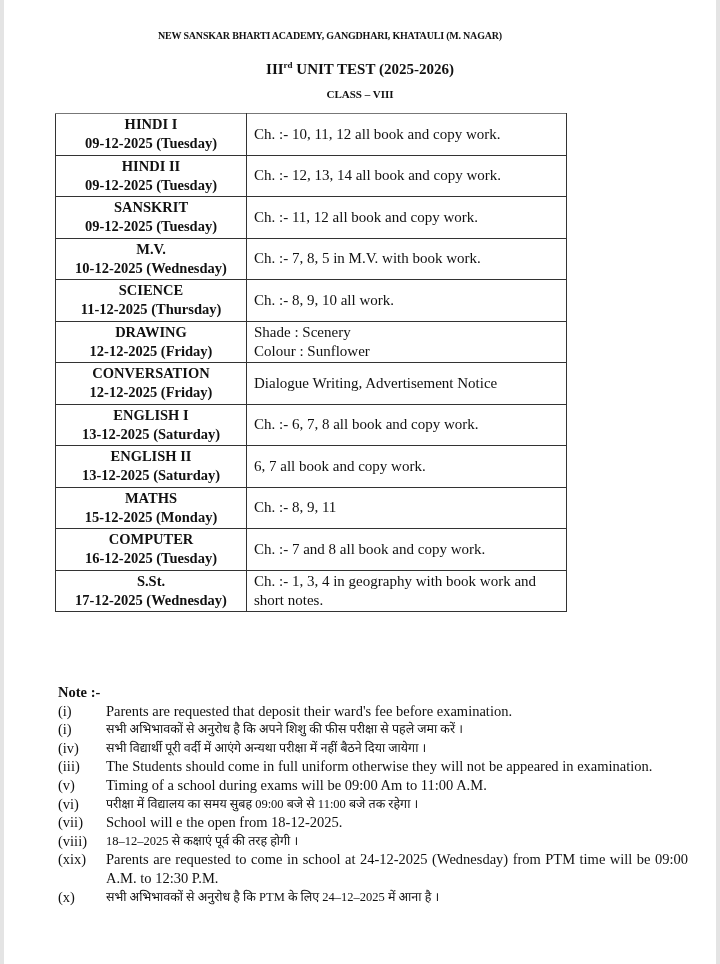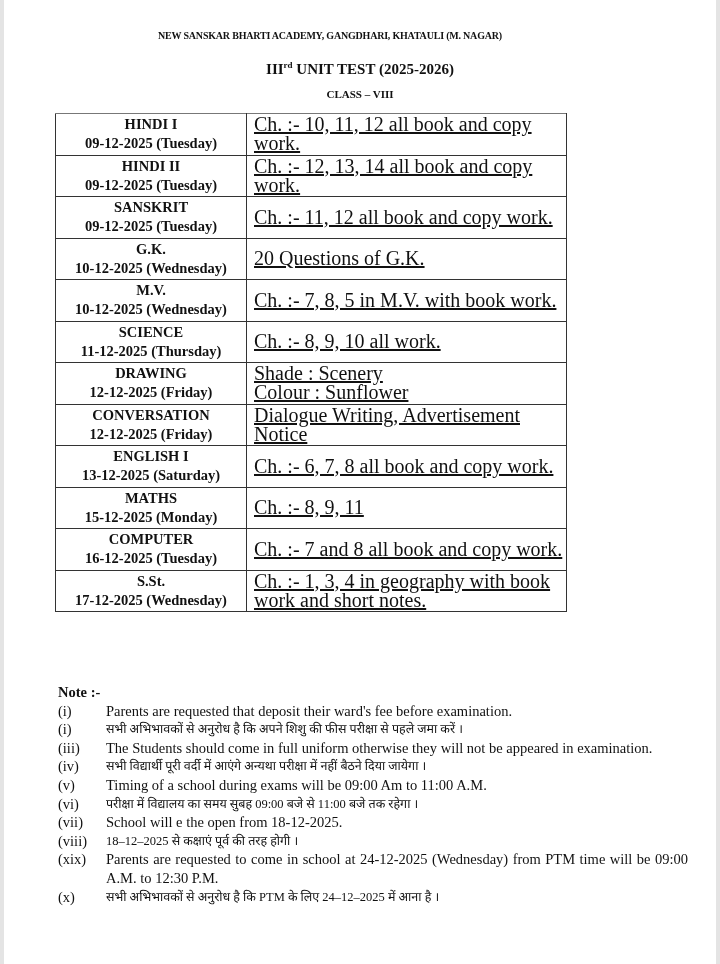--- a/index.html
+++ b/index.html
@@ -19,21 +19,21 @@
     position: absolute; left: 55px; top: 113px; width: 512px;
     border-collapse: collapse; table-layout: fixed;
   }
   table.sched td {
     border: 1.5px solid #333; height: 40.5px; padding: 0; vertical-align: middle;
   }
   table.sched tr td { border-top-color: #777; }
   td.subj {
     width: 190px; text-align: center; font-weight: bold; font-size: 14.5px; line-height: 19px;
   }
-  td.desc { padding-left: 7px !important; font-size: 20px; line-height: 19px; text-decoration: underline; }
+  td.desc { padding-left: 7px !important; font-size: 15px; line-height: 19px; }
   .desc-line { display: block; }
 
   .notes { position: absolute; left: 58px; top: 683px; width: 630px; font-size: 14.5px; line-height: 18.6px; }
   .note-title { font-weight: bold; }
   .note-title-wrap { font-weight: bold; }
   .note { display: flex; }
   .note .num { width: 48px; flex: none; }
   .note .txt { flex: 1; text-align: justify; }
   .note .txt.hi { font-family: Liberation Serif, serif; font-size: 12.5px; }
 </style>
@@ -73,29 +73,20 @@
         <td class="subj">
           <div>SANSKRIT</div>
           <div>09-12-2025 (Tuesday)</div>
         </td>
         <td class="desc">
           <span class="desc-line">Ch. :- 11, 12 all book and copy work.</span>
         </td>
       </tr>
       <tr>
         <td class="subj">
-          <div>G.K.</div>
-          <div>10-12-2025 (Wednesday)</div>
-        </td>
-        <td class="desc">
-          <span class="desc-line">20 Questions of G.K.</span>
-        </td>
-      </tr>
-      <tr>
-        <td class="subj">
           <div>M.V.</div>
           <div>10-12-2025 (Wednesday)</div>
         </td>
         <td class="desc">
           <span class="desc-line">Ch. :- 7, 8, 5 in M.V. with book work.</span>
         </td>
       </tr>
       <tr>
         <td class="subj">
           <div>SCIENCE</div>
@@ -124,20 +115,29 @@
           <span class="desc-line">Dialogue Writing, Advertisement Notice</span>
         </td>
       </tr>
       <tr>
         <td class="subj">
           <div>ENGLISH I</div>
           <div>13-12-2025 (Saturday)</div>
         </td>
         <td class="desc">
           <span class="desc-line">Ch. :- 6, 7, 8 all book and copy work.</span>
+        </td>
+      </tr>
+      <tr>
+        <td class="subj">
+          <div>ENGLISH II</div>
+          <div>13-12-2025 (Saturday)</div>
+        </td>
+        <td class="desc">
+          <span class="desc-line">6, 7 all book and copy work.</span>
         </td>
       </tr>
       <tr>
         <td class="subj">
           <div>MATHS</div>
           <div>15-12-2025 (Monday)</div>
         </td>
         <td class="desc">
           <span class="desc-line">Ch. :- 8, 9, 11</span>
         </td>
@@ -168,28 +168,28 @@
   <div id="notes-list">
       <div class="note">
         <span class="num">(i)</span>
         <span class="txt">Parents are requested that deposit their ward's fee before examination.</span>
       </div>
       <div class="note">
         <span class="num">(i)</span>
         <span class="txt hi">सभी अभिभावकों से अनुरोध है कि अपने शिशु की फीस परीक्षा से पहले जमा करें ।</span>
       </div>
       <div class="note">
+        <span class="num">(iv)</span>
+        <span class="txt hi">सभी विद्यार्थी पूरी वर्दी में आएंगे अन्यथा परीक्षा में नहीं बैठने दिया जायेगा ।</span>
+      </div>
+      <div class="note">
         <span class="num">(iii)</span>
         <span class="txt">The Students should come in full uniform otherwise they will not be appeared in examination.</span>
       </div>
       <div class="note">
-        <span class="num">(iv)</span>
-        <span class="txt hi">सभी विद्यार्थी पूरी वर्दी में आएंगे अन्यथा परीक्षा में नहीं बैठने दिया जायेगा ।</span>
-      </div>
-      <div class="note">
         <span class="num">(v)</span>
         <span class="txt">Timing of a school during exams will be 09:00 Am to 11:00 A.M.</span>
       </div>
       <div class="note">
         <span class="num">(vi)</span>
         <span class="txt hi">परीक्षा में विद्यालय का समय सुबह 09:00 बजे से 11:00 बजे तक रहेगा ।</span>
       </div>
       <div class="note">
         <span class="num">(vii)</span>
         <span class="txt">School will e the open from 18-12-2025.</span>

